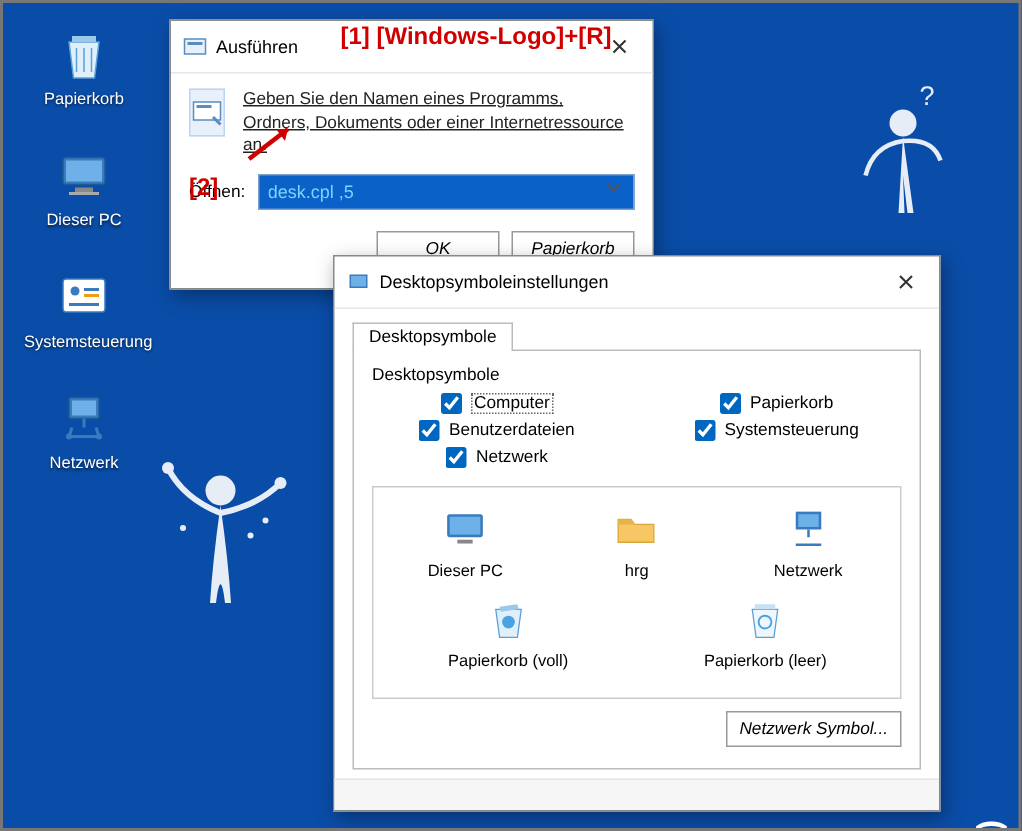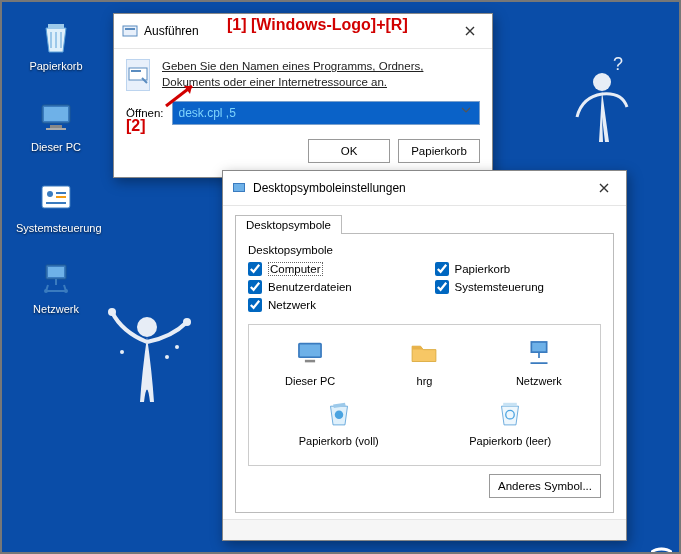--- a/index.html
+++ b/index.html
@@ -7,46 +7,46 @@
 .desktop-icon { position: absolute; width: 80px; text-align: center; color: #fff; font-size: 11px; cursor: pointer; }
 .desktop-icon .ico { width: 40px; height: 40px; margin: 0 auto 4px; display: flex; align-items: center; justify-content: center; }
 .desktop-icon .lbl { text-shadow: 0 1px 2px rgba(0,0,0,.7); }
 
 .dlg { position: absolute; background: #fff; border: 1px solid #888; box-shadow: 2px 4px 12px rgba(0,0,0,.35); font-size: 12px; color: #000; }
 .dlg .titlebar { display: flex; align-items: center; padding: 6px 8px; border-bottom: 1px solid #e5e5e5; }
 .dlg .titlebar .t-icon { width: 16px; height: 16px; margin-right: 6px; }
 .dlg .titlebar .t-title { flex: 1; font-size: 12px; }
 .dlg .titlebar .close { width: 28px; height: 22px; display: flex; align-items: center; justify-content: center; font-size: 13px; cursor: pointer; }
 
-.run-dlg { left: 111px; top: 11px; width: 380px; }
+.run-dlg { left: 111px; top: 11px; width: 323px; }
 .run-body { padding: 10px 12px 14px; }
 .run-row1 { display: flex; gap: 12px; margin-bottom: 10px; }
 .run-prompt-icon { width: 32px; height: 32px; background: #e8f0fb; border: 1px solid #bcd4ef; display:flex; align-items:center; justify-content:center; }
 .run-prompt-text { font-size: 11.5px; line-height: 1.35; color: #222; text-decoration: underline; }
 .run-row2 { display: flex; align-items: center; gap: 8px; }
 .run-open-label { font-size: 11.5px; }
 .run-input-wrap { flex: 1; position: relative; }
 .run-input { width: 100%; height: 24px; border: 1px solid #7aa0cc; padding: 0 22px 0 6px; font-size: 12px; color: #7dd3fc; background: #0a62c8; }
 .run-input::selection { background:#0a62c8; }
 .run-dd { position: absolute; right: 3px; top: 4px; width: 16px; height: 16px; color: #555; font-size: 10px; text-align:center; cursor:pointer; }
 .run-btnrow { display: flex; justify-content: flex-end; gap: 8px; margin-top: 14px; }
-.btn { min-width: 82px; height: 24px; background: #fff; border: 1px solid #999; font-size: 11.5px; cursor: pointer; padding: 0 8px; }
+.btn { min-width: 82px; height: 24px; background: #fff; border: 1px solid #999; font-size: 11.5px; cursor: pointer; padding: 0 8px; font-style: italic; }
 
 .anno-red { color: #d10000; font-weight: bold; font-size: 16px; }
 .anno1 { position: absolute; left: 225px; top: 14px; }
 .anno2 { position: absolute; left: 124px; top: 115px; }
 .arrow { position: absolute; left: 160px; top: 78px; pointer-events:none; }
 
 .set-dlg { left: 220px; top: 168px; width: 405px; }
 .set-body { padding: 8px 12px 6px; }
 .tab { display: inline-block; border: 1px solid #bbb; border-bottom: none; padding: 3px 10px; font-size: 11.5px; background: #fff; position: relative; top: 1px; cursor:pointer; }
 .tab-panel { border: 1px solid #bbb; padding: 10px 12px 14px; }
 .group-label { font-size: 11.5px; margin-bottom: 6px; }
 .chk-grid { display: grid; grid-template-columns: 1fr 1fr; gap: 4px 20px; margin-bottom: 12px; }
-.chk { display: flex; align-items: center; gap: 6px; font-size: 11.5px; }
+.chk { display: flex; align-items: center; gap: 6px; font-size: 11.5px; justify-content: center; }
 .chk input { width: 14px; height: 14px; accent-color: #0067c0; }
 .chk .dotted { border: 1px dotted #666; padding: 0 1px; }
 .icon-grid { display: flex; justify-content: space-around; border: 1px solid #ccc; padding: 10px 4px; margin-bottom: 4px; flex-wrap: wrap; }
 .icon-cell { width: 110px; text-align: center; font-size: 11px; margin-bottom: 8px; }
 .icon-cell .mini-ico { width: 36px; height: 36px; margin: 0 auto 4px; display:flex; align-items:center; justify-content:center; }
 .row-btns { display: flex; justify-content: flex-end; gap: 8px; margin-top: 8px; }
 .allow-row { display: flex; align-items: center; gap: 6px; font-size: 11px; margin: 10px 0 4px; }
 .bottom-btns { display: flex; justify-content: flex-end; gap: 8px; padding: 10px 14px; border-top: 1px solid #e5e5e5; background: #f6f6f6; }
 
 .watermark-side { position: absolute; right: 6px; bottom: 6px; transform: rotate(-90deg); transform-origin: right bottom; color: #fff; font-size: 22px; font-weight: bold; letter-spacing: .5px; white-space: nowrap; }
@@ -243,21 +243,21 @@
               <svg width="34" height="34" viewBox="0 0 40 40">
                 <path d="M10 12h20l-3 22H13z" fill="#eef7fd" stroke="#5aa0d8"></path>
                 <rect x="12" y="8" width="16" height="4" fill="#c7e2f4"></rect>
                 <circle cx="20" cy="22" r="5" fill="none" stroke="#4aa3e0" stroke-width="1.5"></circle>
               </svg>
             </div>
           <div>Papierkorb (leer)</div>
         </div>
       </div>
       <div class="row-btns">
-        <button class="btn">Anderes Symbol...</button>
+        <button class="btn">Netzwerk Symbol...</button>
       </div>
     </div>
   </div>
   <div class="bottom-btns">
     
     
     
   </div>
 </div>
 

